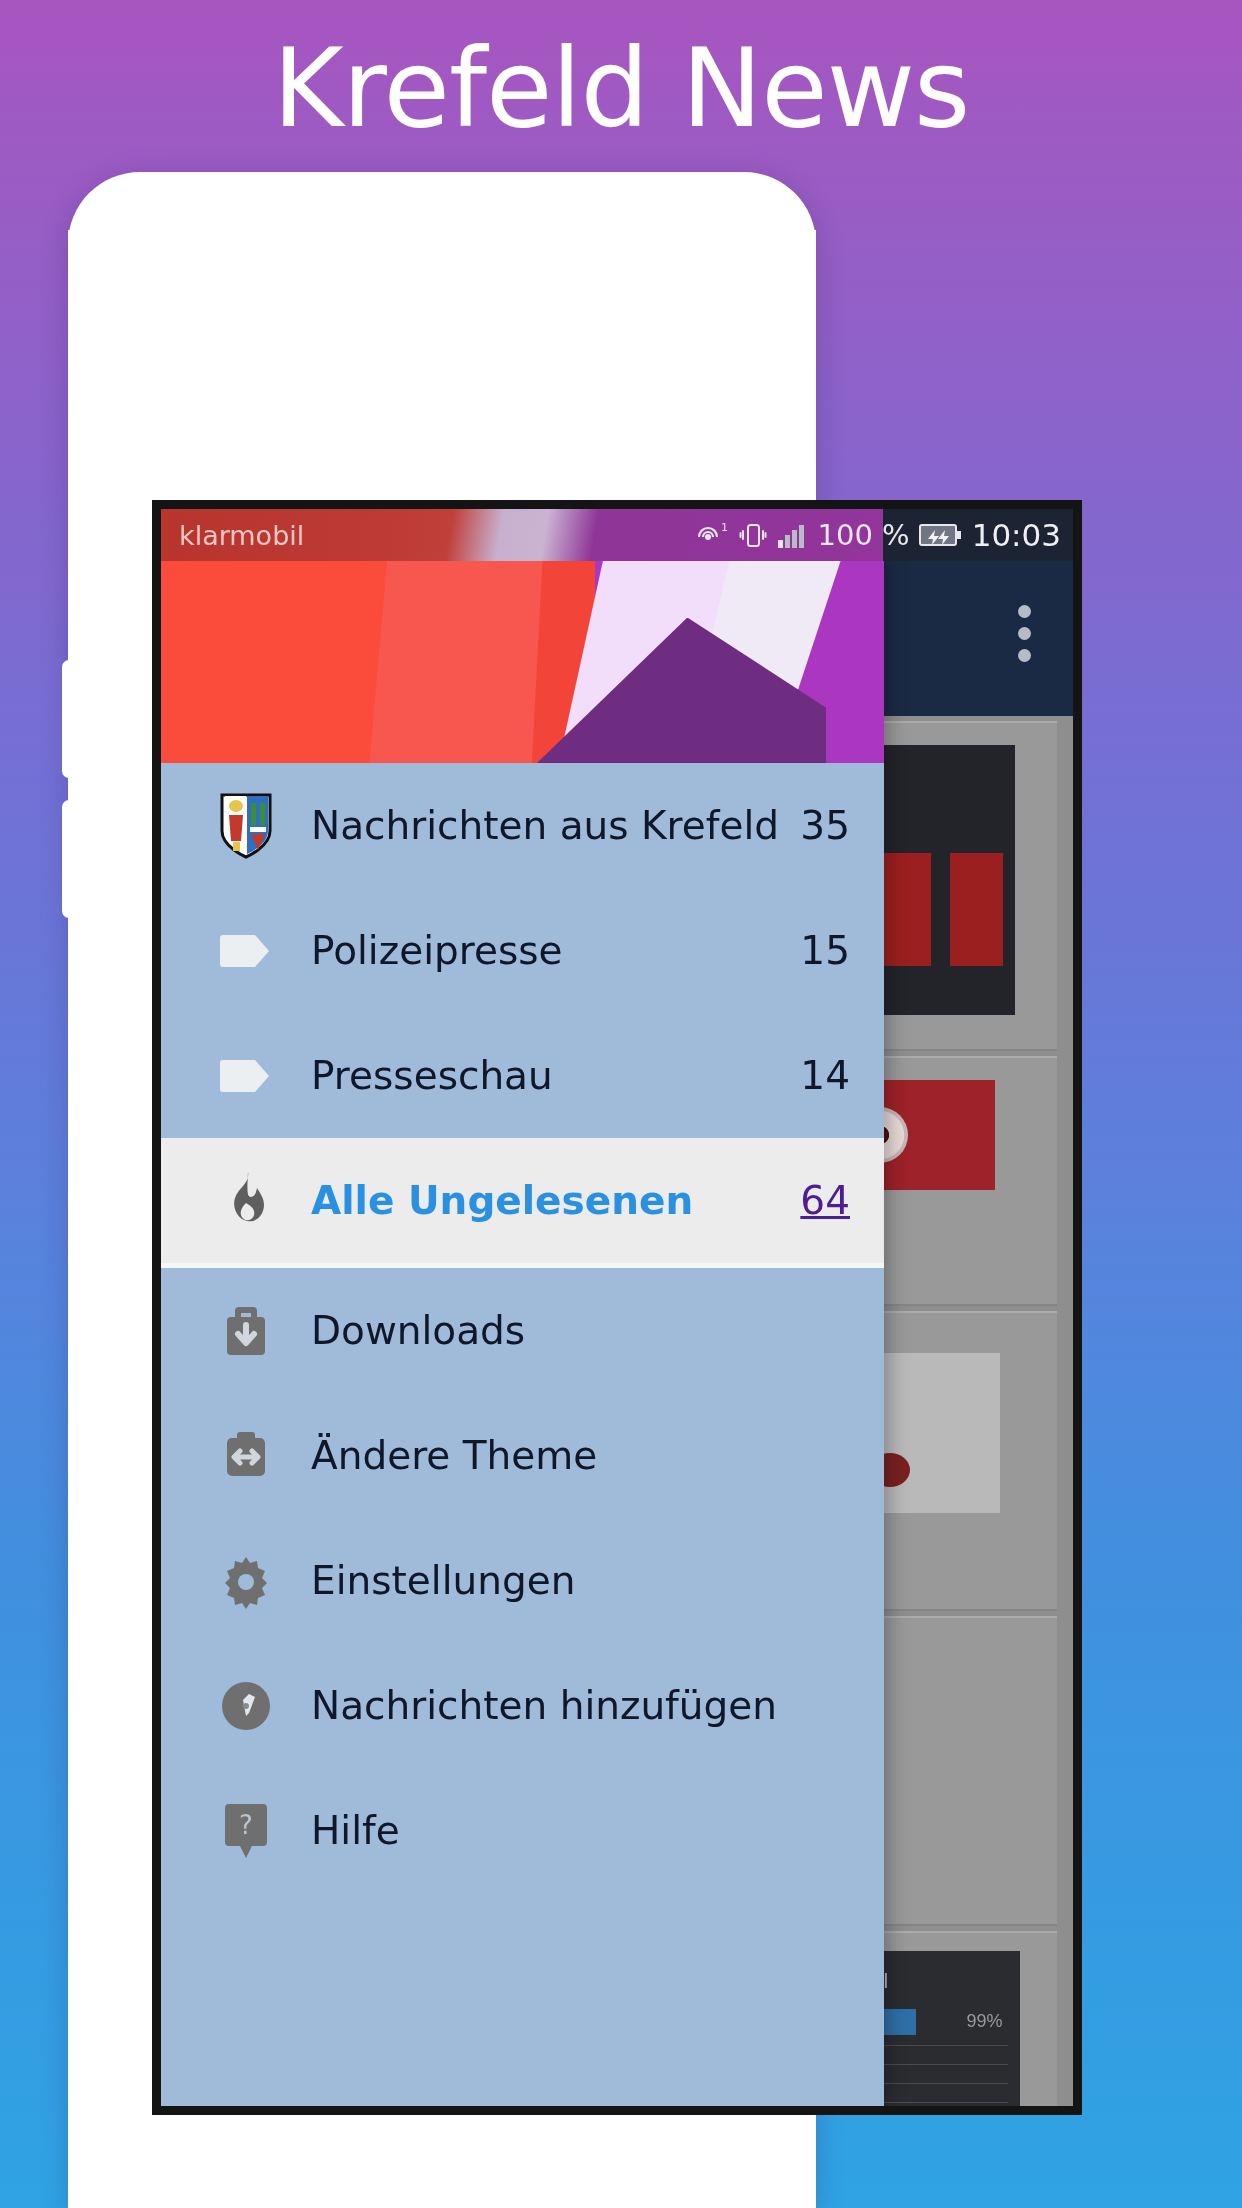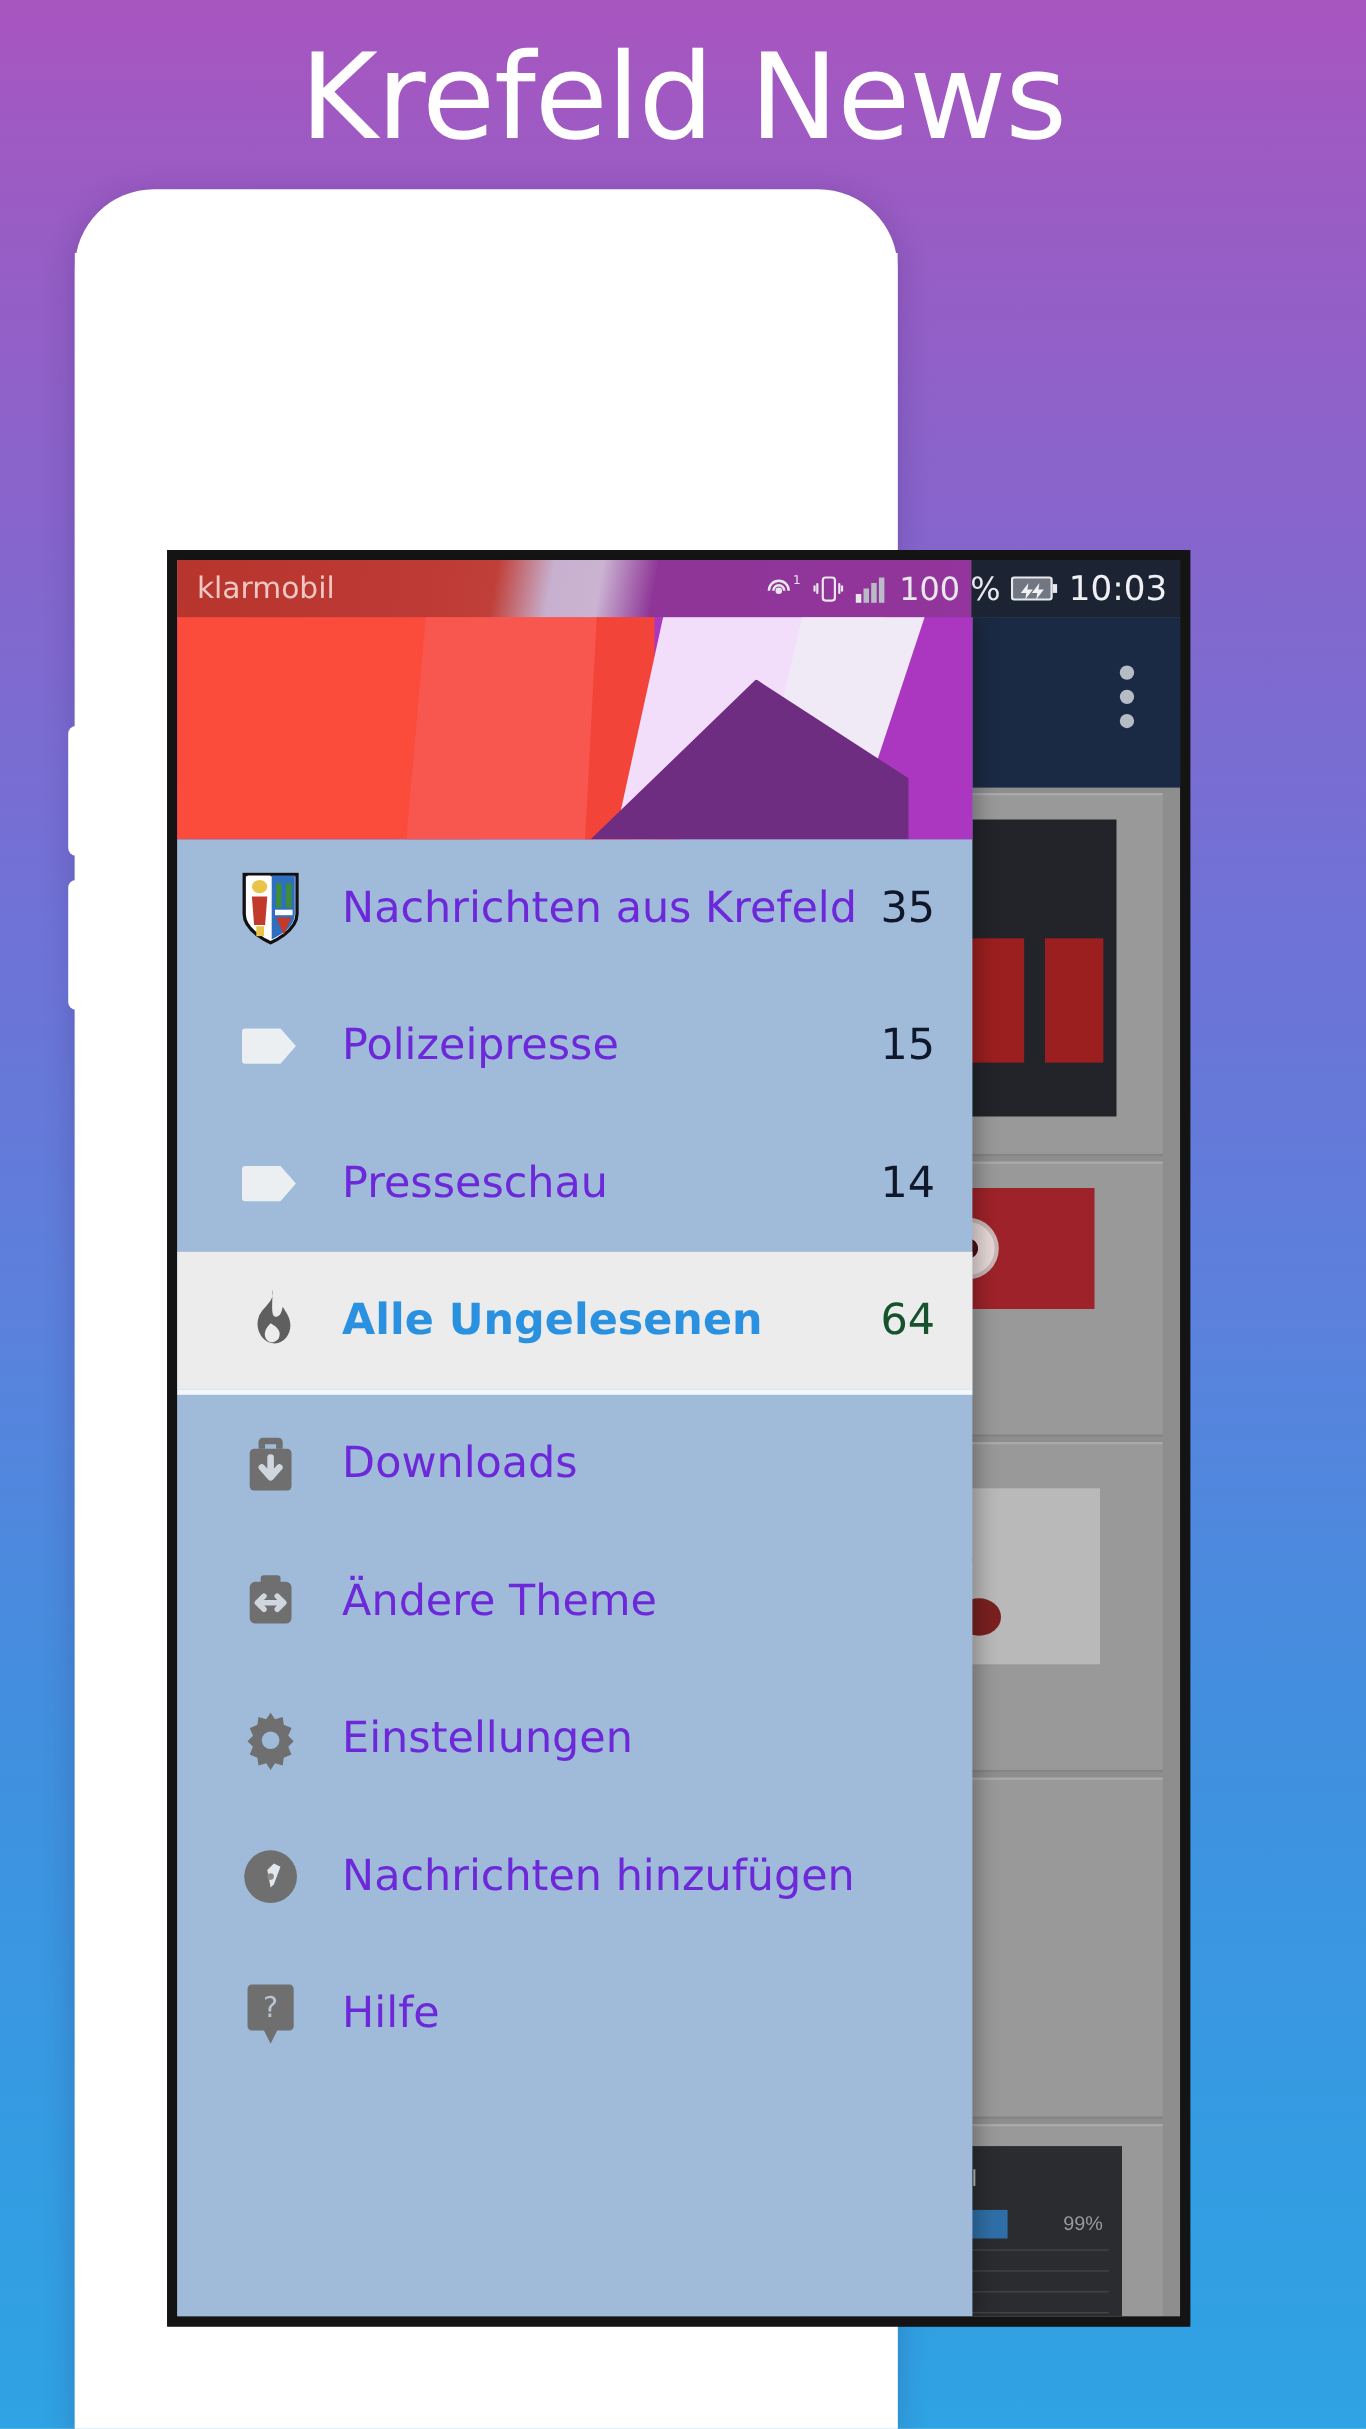--- a/index.html
+++ b/index.html
@@ -194,33 +194,33 @@
     height: 125px; padding: 0 34px 0 42px;
     position: relative;
   }
   .drawer-item.selected { background: #ececec; }
   .di-icon {
     width: 86px; flex: 0 0 86px;
     display: flex; align-items: center; justify-content: center;
   }
   .di-label {
     flex: 1 1 auto;
-    color: #6d28d9;
+    color: #0f172a;
     font-size: 39px;
     font-family: "DejaVu Sans", sans-serif;
     padding-left: 22px;
     white-space: nowrap;
   }
   .drawer-item.selected .di-label { color: #2a90e0; font-weight: 700; }
   .di-count {
     color: #0f172a; font-size: 39px;
     font-family: "DejaVu Sans", sans-serif;
     min-width: 62px; text-align: right;
   }
-  .drawer-item.selected .di-count { color: #14532d; }
+  .drawer-item.selected .di-count { color: #4c1d95; text-decoration: underline; }
 
   .drawer-divider {
     height: 5px; background: #f4f7fa; margin: 0;
   }
 
   .icon-svg { display: block; }
   .crest { width: 52px; height: 66px; display:block; }
 </style>
 </head>
 <body>

